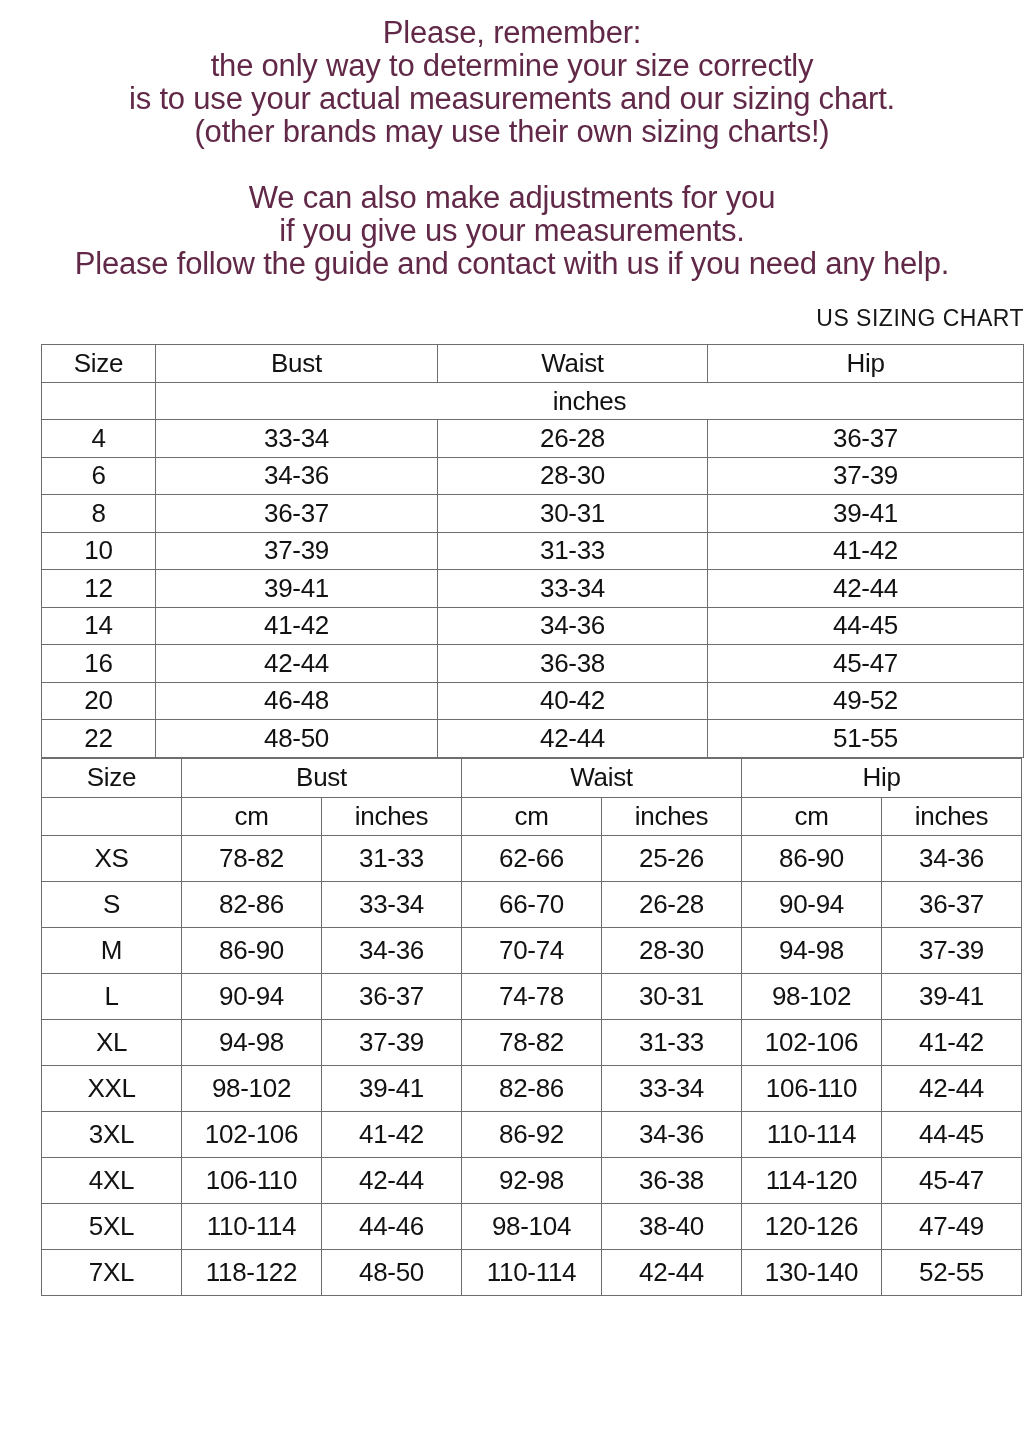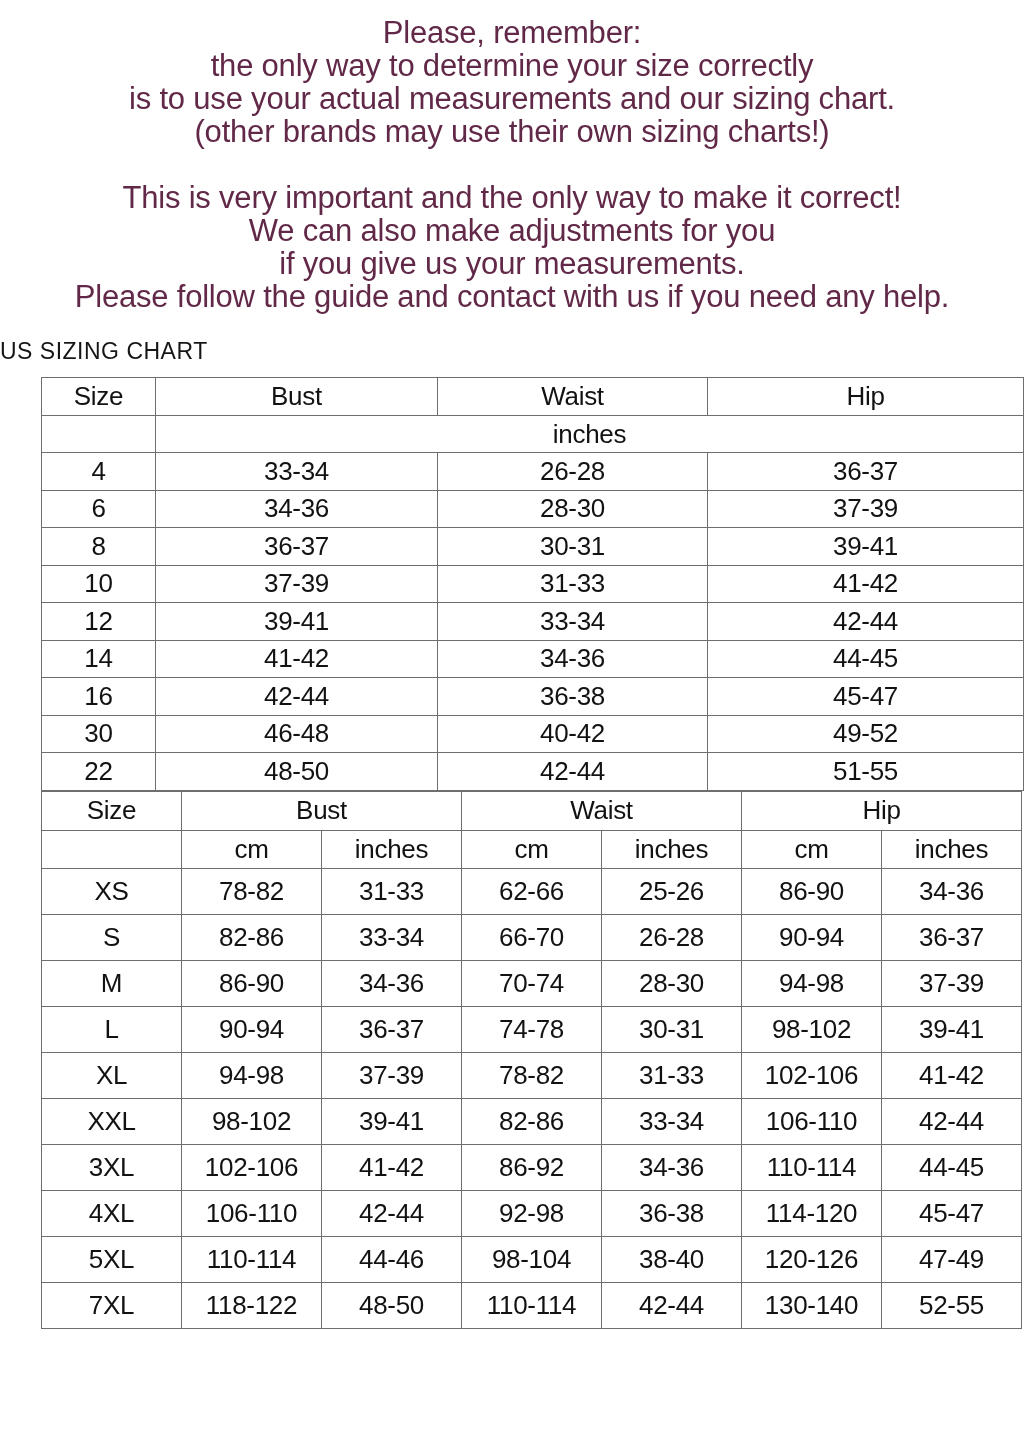--- a/index.html
+++ b/index.html
@@ -12,21 +12,21 @@
   .intro {
     padding-top: 16px;
     text-align: center;
     font-size: 31px;
     line-height: 33px;
     color: #612847;
     letter-spacing: -0.2px;
   }
   .para-gap { height: 33px; }
   .chart-title {
-    text-align: left;
+    text-align: right;
     font-size: 23px;
     line-height: 28px;
     font-weight: normal;
     color: #161616;
     letter-spacing: 0.5px;
   }
   .chart-title.us   { margin-top: 24px; margin-bottom: 12px; }
   .chart-title.intl { margin-top: 13px; margin-bottom: 7px; }
   table.tbl {
     border-collapse: collapse;
@@ -64,21 +64,20 @@
       <div class="intro-line">Please, remember:</div>
 
       <div class="intro-line">the only way to determine your size correctly</div>
 
       <div class="intro-line">is to use your actual measurements and our sizing chart.</div>
 
       <div class="intro-line">(other brands may use their own sizing charts!)</div>
 
     <div class="para-gap"></div>
 
-      <div class="intro-line">This is very important and the only way to make it correct!</div>
 
       <div class="intro-line">We can also make adjustments for you</div>
 
       <div class="intro-line">if you give us your measurements.</div>
 
       <div class="intro-line">Please follow the guide and contact with us if you need any help.</div>
 
   </div>
 
   <h2 class="chart-title us">US SIZING CHART</h2>
@@ -149,21 +148,21 @@
 
         <tr>
           <td>16</td>
           <td>42-44</td>
           <td>36-38</td>
           <td>45-47</td>
         </tr>
 
 
         <tr>
-          <td>30</td>
+          <td>20</td>
           <td>46-48</td>
           <td>40-42</td>
           <td>49-52</td>
         </tr>
 
         <tr>
           <td>22</td>
           <td>48-50</td>
           <td>42-44</td>
           <td>51-55</td>

